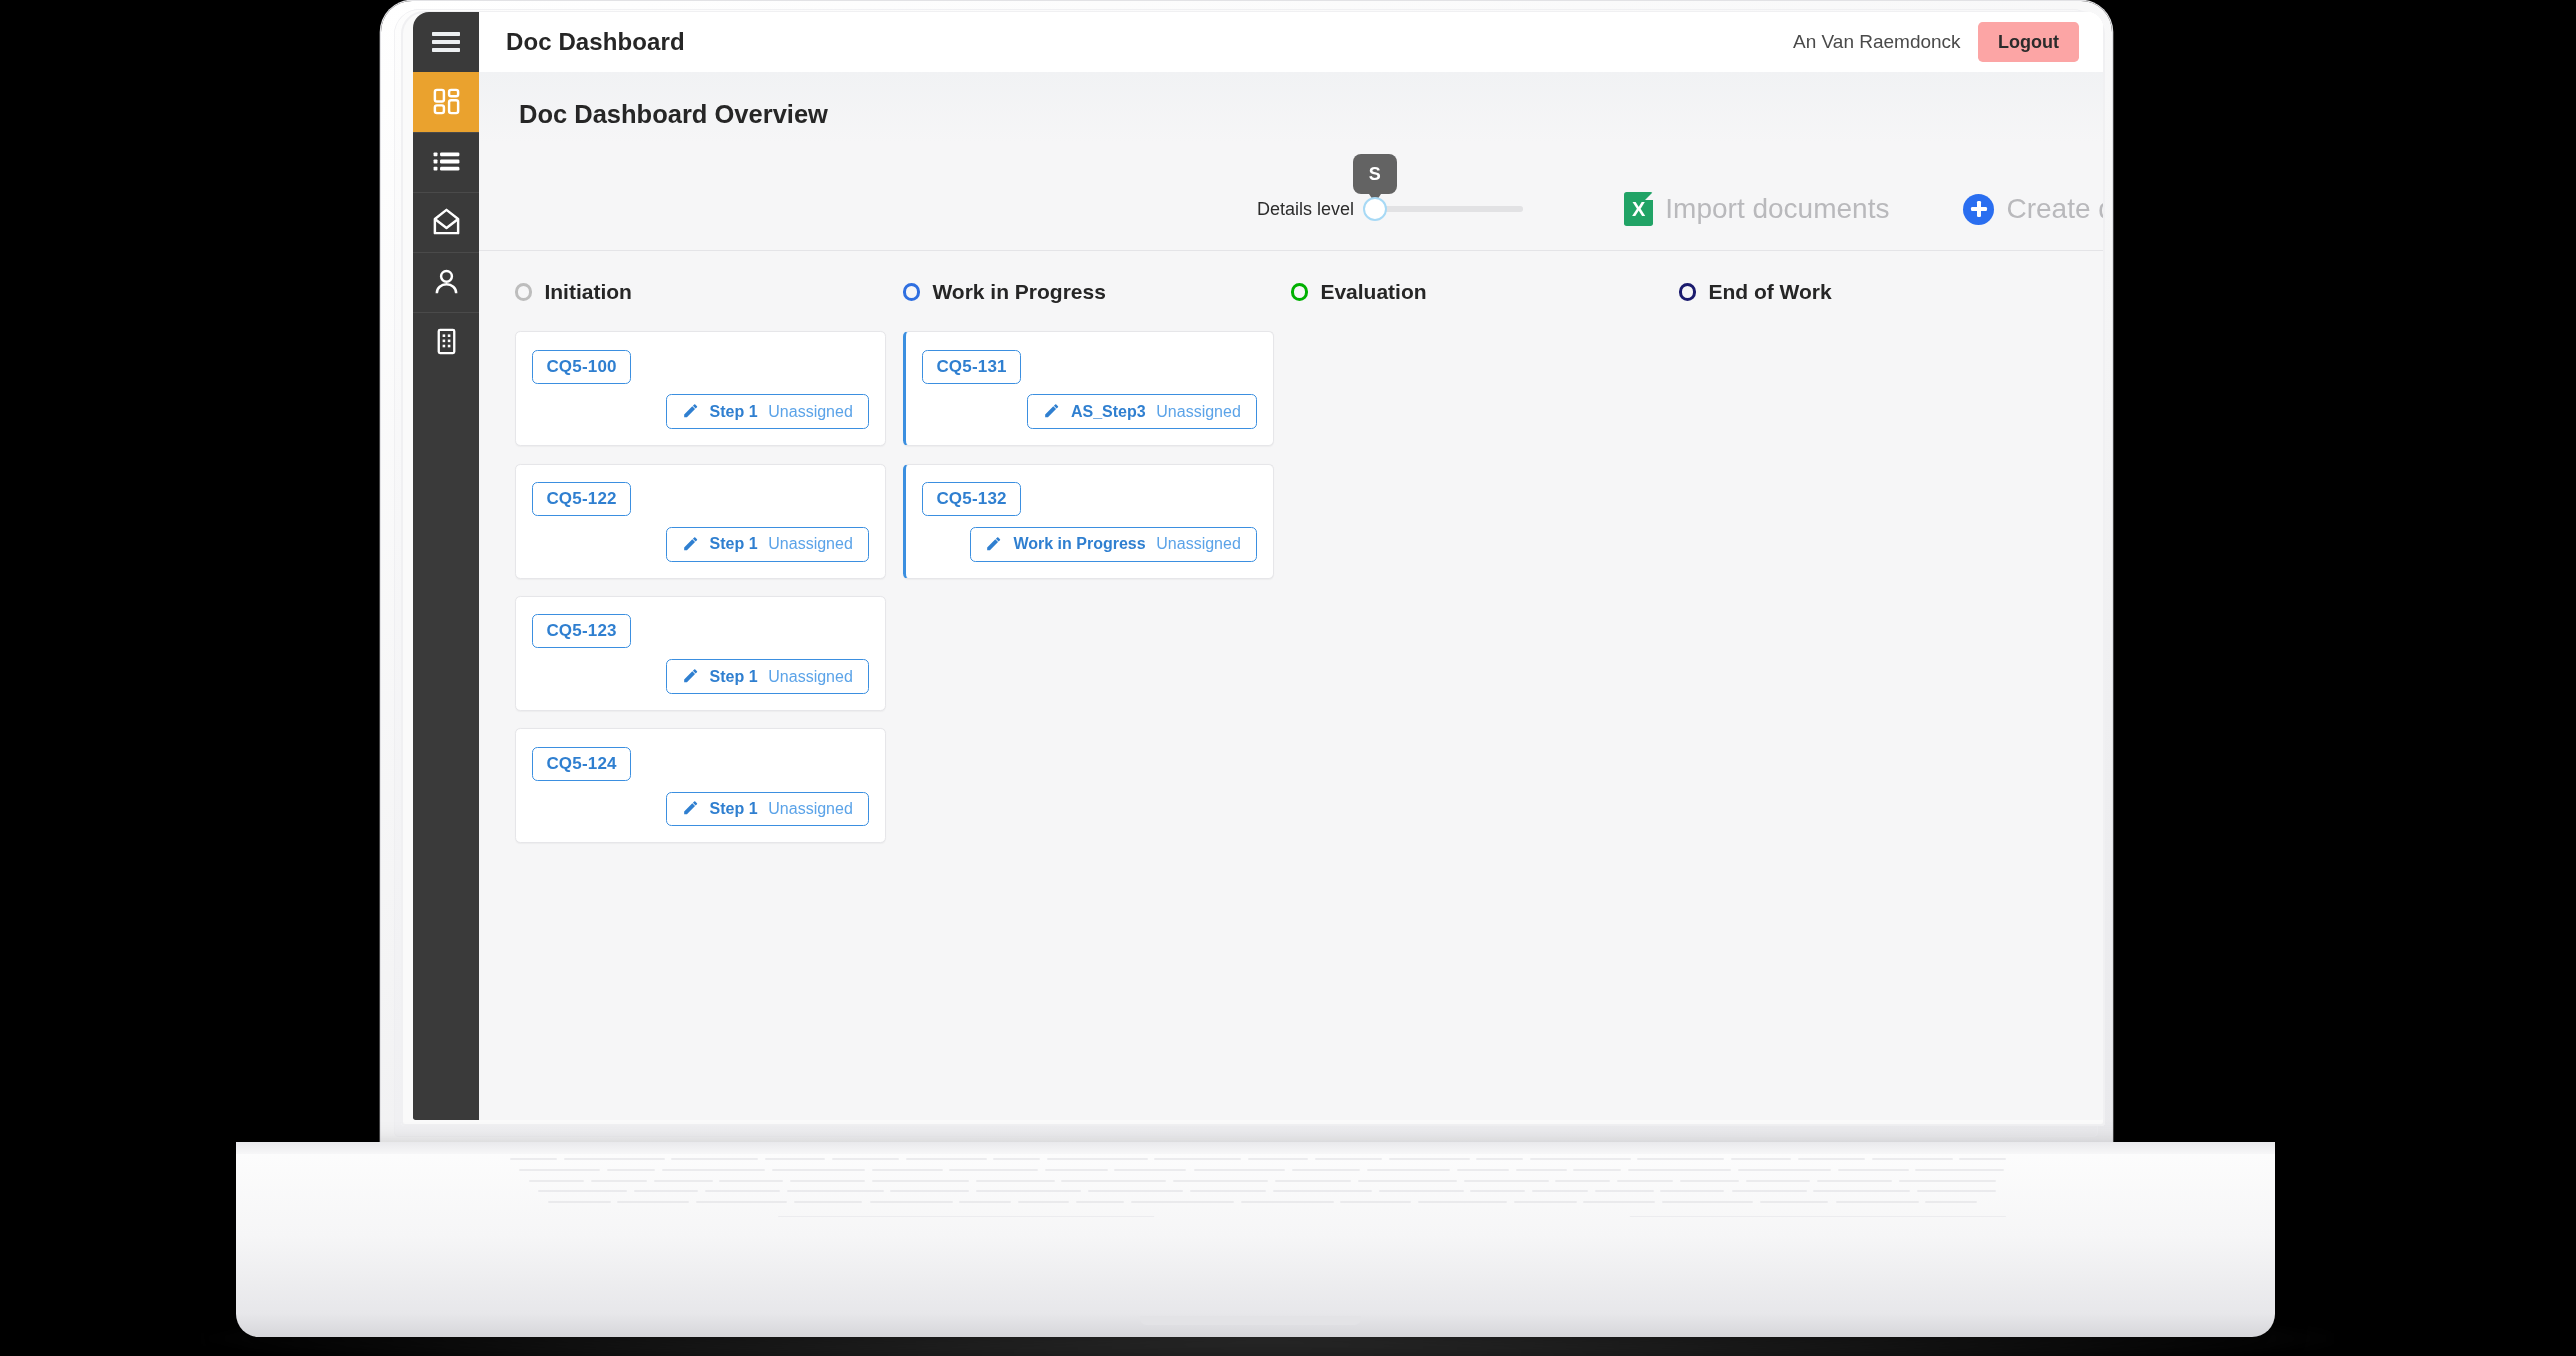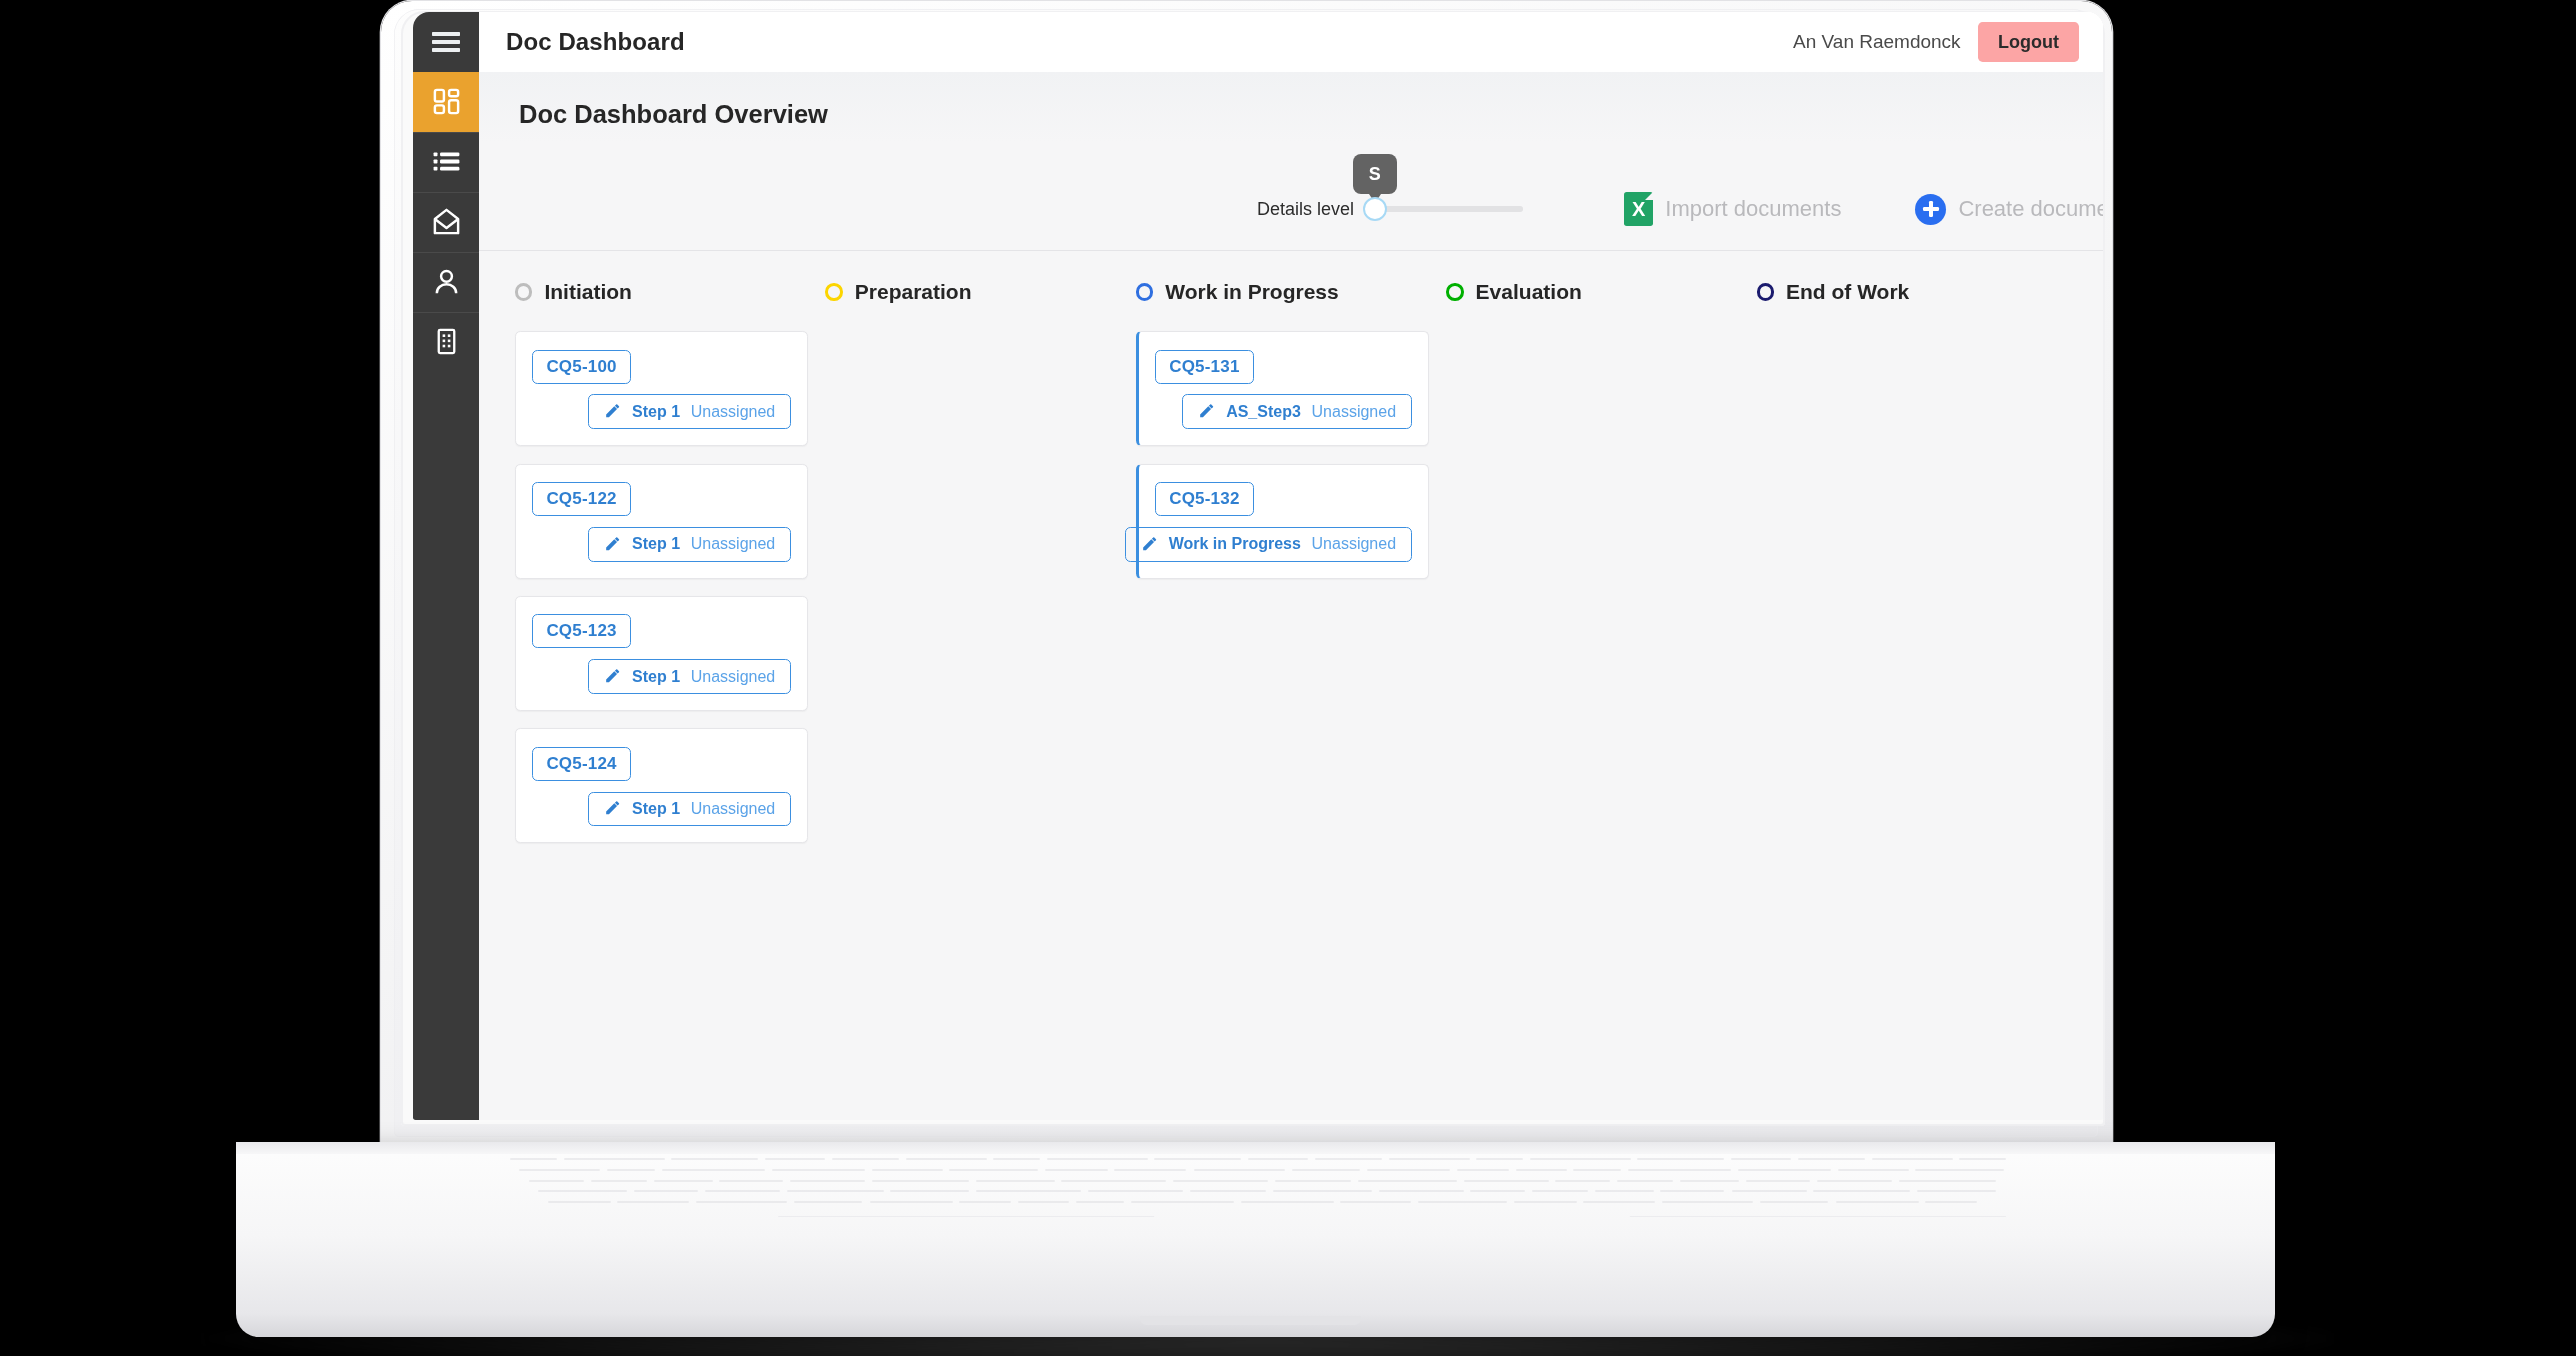--- a/index.html
+++ b/index.html
@@ -106,21 +106,21 @@
   .slider-knob { position:absolute; left:-5.4px; top:-9.4px; width:24px; height:24px;
     background:#fff; border:2.7px solid #a7d9f5; border-radius:50%; cursor:pointer; }
   .slider-tip { position:absolute; left:-16px; top:-52px; width:44px; height:40px;
     background:#636363; border-radius:8px; color:#fff; font-size:18px; font-weight:bold;
     display:flex; align-items:center; justify-content:center; }
   .slider-tip:after { content:""; position:absolute; left:50%; margin-left:-6px; bottom:-8.7px;
     border-left:6px solid transparent; border-right:6px solid transparent;
     border-top:9.4px solid #636363; }
 
   .tool-action { display:flex; align-items:center; gap:12px; cursor:pointer; }
-  .tool-action .t-label { font-size:22px; color:#b9b9bc; white-space:nowrap; }
+  .tool-action .t-label { font-size:28px; color:#b9b9bc; white-space:nowrap; }
   .ic-excel { width:29.5px; height:34px; background:#21a366; border-radius:2.7px;
     position:relative; color:#fff; font-size:20px; font-weight:bold;
     display:flex; align-items:center; justify-content:center; }
   .ic-excel:after { content:""; position:absolute; right:0; top:0;
     border-left:8px solid transparent; border-bottom:8px solid #f6f6f7; }
   .ic-plus { width:31px; height:31px; border-radius:50%; background:#2a6ef0;
     position:relative; flex:0 0 31px; }
   .ic-plus:before, .ic-plus:after { content:""; position:absolute; background:#fff; border-radius:1.3px; }
   .ic-plus:before { left:7.4px; top:13.4px; width:16px; height:4px; }
   .ic-plus:after  { top:7.4px; left:13.4px; width:4px; height:16px; }
@@ -306,26 +306,20 @@
                 </div>
                 <div class="card">
                   <span class="chip-ref">CQ5-124</span>
                   <span class="chip-step">
                     <span><svg class="pencil" viewBox="0 0 24 24" fill="#2f7fd0">
                         <path d="M3 17.2V21h3.8L18 9.8l-3.8-3.8L3 17.2zM20.7 7.1c.4-.4.4-1 0-1.4l-2.4-2.4c-.4-.4-1-.4-1.4 0l-1.9 1.9 3.8 3.8 1.9-1.9z"></path>
                       </svg></span>
                     <span class="step-name">Step 1</span>
                     <span class="step-assignee">Unassigned</span>
                   </span>
-                </div>
-              </div>
-              <div class="column">
-                <div class="col-head">
-                  <span class="dot" style="border-color:#fcd500"></span>
-                  <span class="col-title">Preparation</span>
                 </div>
               </div>
               <div class="column">
                 <div class="col-head">
                   <span class="dot" style="border-color:#2f6fe0"></span>
                   <span class="col-title">Work in Progress</span>
                 </div>
                 <div class="card accent">
                   <span class="chip-ref">CQ5-131</span>
                   <span class="chip-step">

